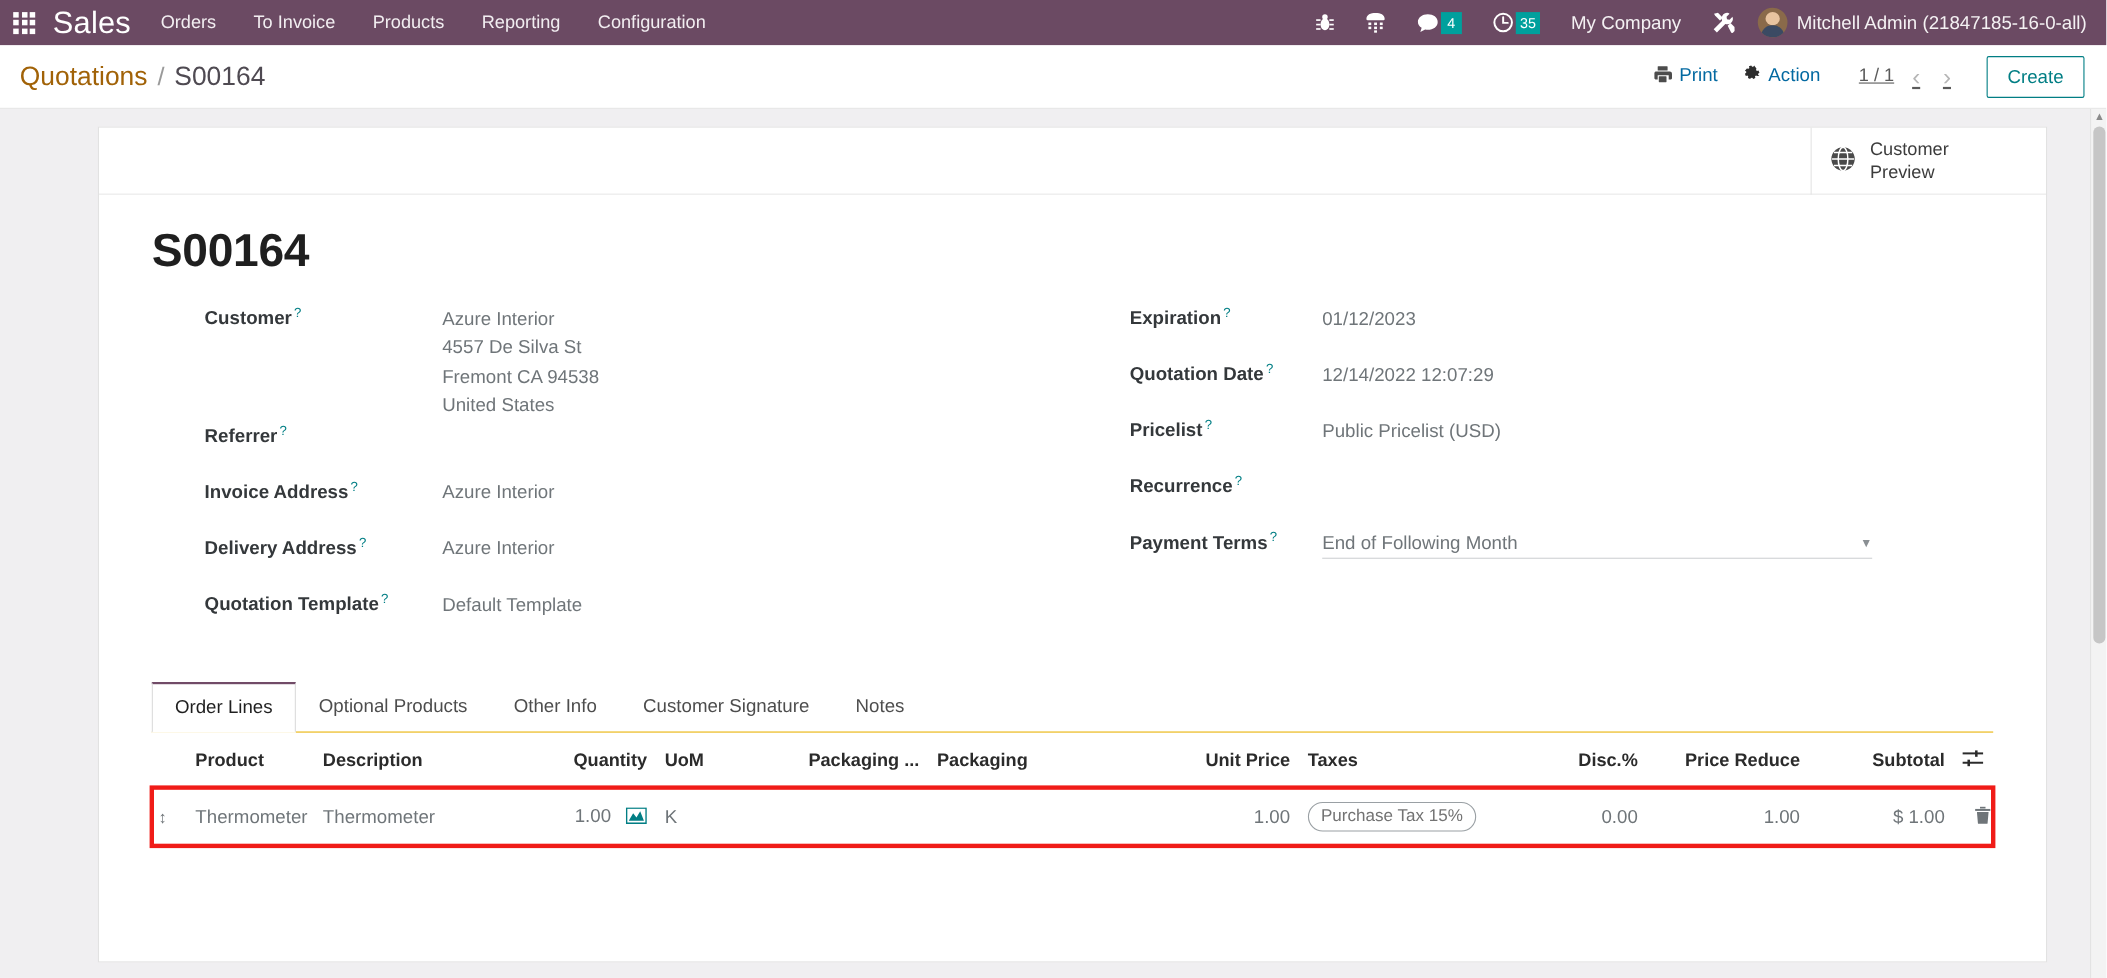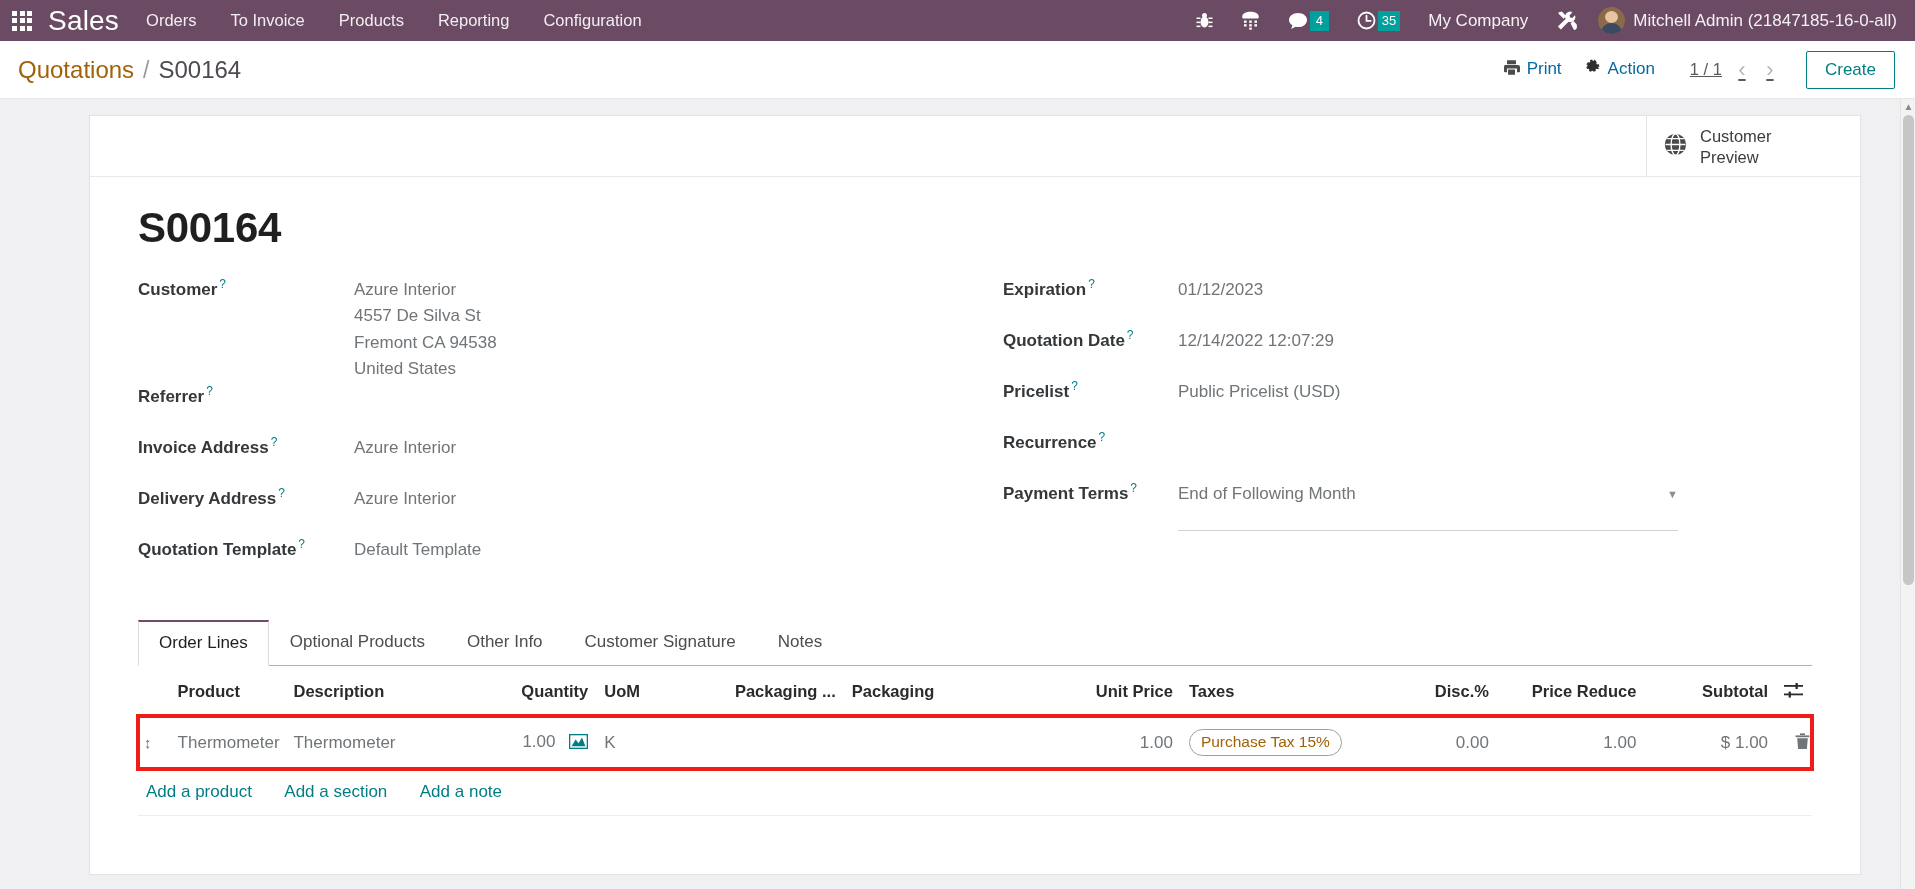--- a/index.html
+++ b/index.html
@@ -206,21 +206,21 @@
   .sheet-body { padding: 26px 48px 10px 48px; }
   .record-title {
     font-size: 42px;
     font-weight: bold;
     color: #1f1f1f;
     letter-spacing: -0.3px;
     margin: 4px 0 26px 0;
     line-height: 1;
   }
 
-  .form-grid { display: flex; }
+  .form-grid { display: flex; margin-left: 48px; }
   .form-col { flex: 1; }
   .form-col.right { padding-left: 56px; }
 
   .field-row { display: flex; align-items: flex-start; min-height: 51px; }
   .field-label {
     width: 216px;
     flex: none;
     font-size: 17px;
     font-weight: bold;
     color: #34383b;
@@ -241,21 +241,21 @@
     color: #6f7579;
     padding-top: 2px;
     line-height: 1.55;
     flex: 1;
   }
   .field-value .addr-line { display: block; }
   .field-value.dropdown-field {
     border-bottom: 1px solid #cfd2d4;
     display: flex;
     align-items: center;
-    padding-bottom: 23px;
+    padding-bottom: 0;
     max-width: 500px;
     cursor: pointer;
   }
   .field-value.dropdown-field .caret {
     margin-left: auto;
     color: #8a8f93;
     font-size: 11px;
     line-height: 1;
   }
 
@@ -303,21 +303,21 @@
   }
   .row-highlight { outline: 4px solid #f01c18; outline-offset: -2px; }
   .handle-cell { width: 28px; padding-left: 6px !important; padding-right: 0 !important; color: #b9bcbe; }
   .drag-handle { font-size: 15px; line-height: 1; cursor: grab; display: inline-block; }
   .tax-pill {
     display: inline-block;
     border: 1px solid #9aa0a4;
     border-radius: 14px;
     padding: 3px 11px 4px 11px;
     font-size: 15.5px;
-    color: #a16207;
+    color: #737373;
     white-space: nowrap;
   }
   .qty-chart-icon { margin-left: 9px; vertical-align: -2px; cursor: pointer; }
   .trash-icon { margin-left: 11px; color: #6f7579; cursor: pointer; vertical-align: -2px; }
   .th-settings { width: 34px; }
   .settings-ico { cursor: pointer; color: #2b2b2b; vertical-align: -3px; }
 
   .add-links { padding: 13px 8px 13px 8px; border-bottom: 1px solid #eeeeee; }
   .add-links a {
     color: #017e84;
@@ -659,25 +659,20 @@
                     <rect x="5" y="0.4" width="5" height="1.6"></rect>
                     <rect x="0.6" y="2.4" width="13.8" height="1.8"></rect>
                     <path d="M2.2 5.2h10.6l-.9 10.2a.6.6 0 0 1-.6.5H3.7a.6.6 0 0 1-.6-.5z"></path>
                   </svg>
                 </span>
               </td>
             </tr>
           </tbody>
         </table>
 
-        <div class="add-links">
-          <a>Add a product</a>
-          <a>Add a section</a>
-          <a>Add a note</a>
-        </div>
       </div>
     </div>
   </div>
 
   <div class="v-scrollbar">
     <div class="scroll-arrow" style="top:2px">▲</div>
     <div class="thumb" style="top:16px"></div>
   </div>
 </div>
 

